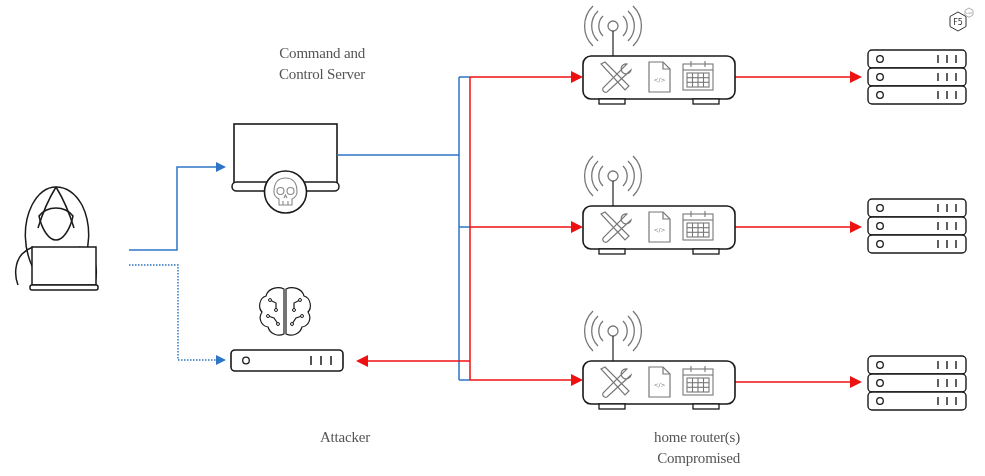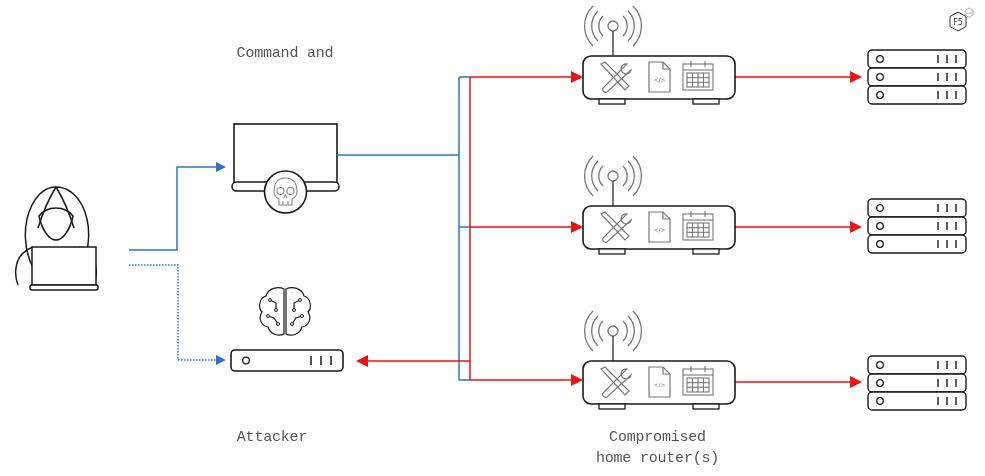--- a/index.html
+++ b/index.html
@@ -1,18 +1,18 @@
 <!DOCTYPE html>
 <html><head>
 <meta charset="utf-8">
 <style>
   html, body { margin: 0; padding: 0; background: #ffffff; }
   body { width: 985px; height: 476px; position: relative; overflow: hidden; font-family: "DejaVu Sans", sans-serif; }
   svg.diagram { position: absolute; left: 0; top: 0; }
-  .label { position: absolute; text-align: center; color: #555555; font-size: 15px; line-height: 21px; font-family: Liberation Mono, monospace; letter-spacing: -0.2px; }
+  .label { position: absolute; text-align: right; color: #555555; font-size: 15px; line-height: 21px; font-family: Liberation Serif, serif; letter-spacing: -0.2px; }
   .label span { display: block; }
 </style>
 </head>
 <body>
 
 <svg class="diagram" width="985" height="476" viewBox="0 0 985 476" xmlns="http://www.w3.org/2000/svg">
   <defs>
     <marker id="arrBlue" markerWidth="10" markerHeight="10" refX="8" refY="5" orient="auto" markerUnits="userSpaceOnUse">
       <path d="M0,0 L10,5 L0,10 z" fill="#2e75c8"></path>
     </marker>
@@ -176,22 +176,23 @@
   <g>
     <path d="M958,12 L966,16.5 L966,26.5 L958,31 L950,26.5 L950,16.5 Z" fill="#fff" stroke="#333" stroke-width="1"></path>
     <text x="958" y="25" font-size="8" text-anchor="middle" fill="#333" font-family="DejaVu Sans, sans-serif">F5</text>
     <path d="M969,8 L973,10.3 L973,15 L969,17.3 L965,15 L965,10.3 Z" fill="#fff" stroke="#999" stroke-width="0.8"></path>
     <text x="969" y="13.7" font-size="2.5" text-anchor="middle" fill="#999" font-family="DejaVu Sans, sans-serif">LABS</text>
   </g>
 </svg>
 
 <div class="label" style="left:205px; top:43px; width:160px;">
   <span>Command and</span>
+  <span>Control Server</span>
 </div>
-<div class="label" style="left:192px; top:427px; width:160px;">
+<div class="label" style="left:210px; top:427px; width:160px;">
   <span>Attacker</span>
 </div>
 <div class="label" style="left:575px; top:427px; width:165px;">
+  <span>home router(s)</span>
   <span>Compromised</span>
-  <span>home router(s)</span>
 </div>
 <div class="label" style="left:865px; top:427px; width:110px;">
 </div>
 
 </body></html>

